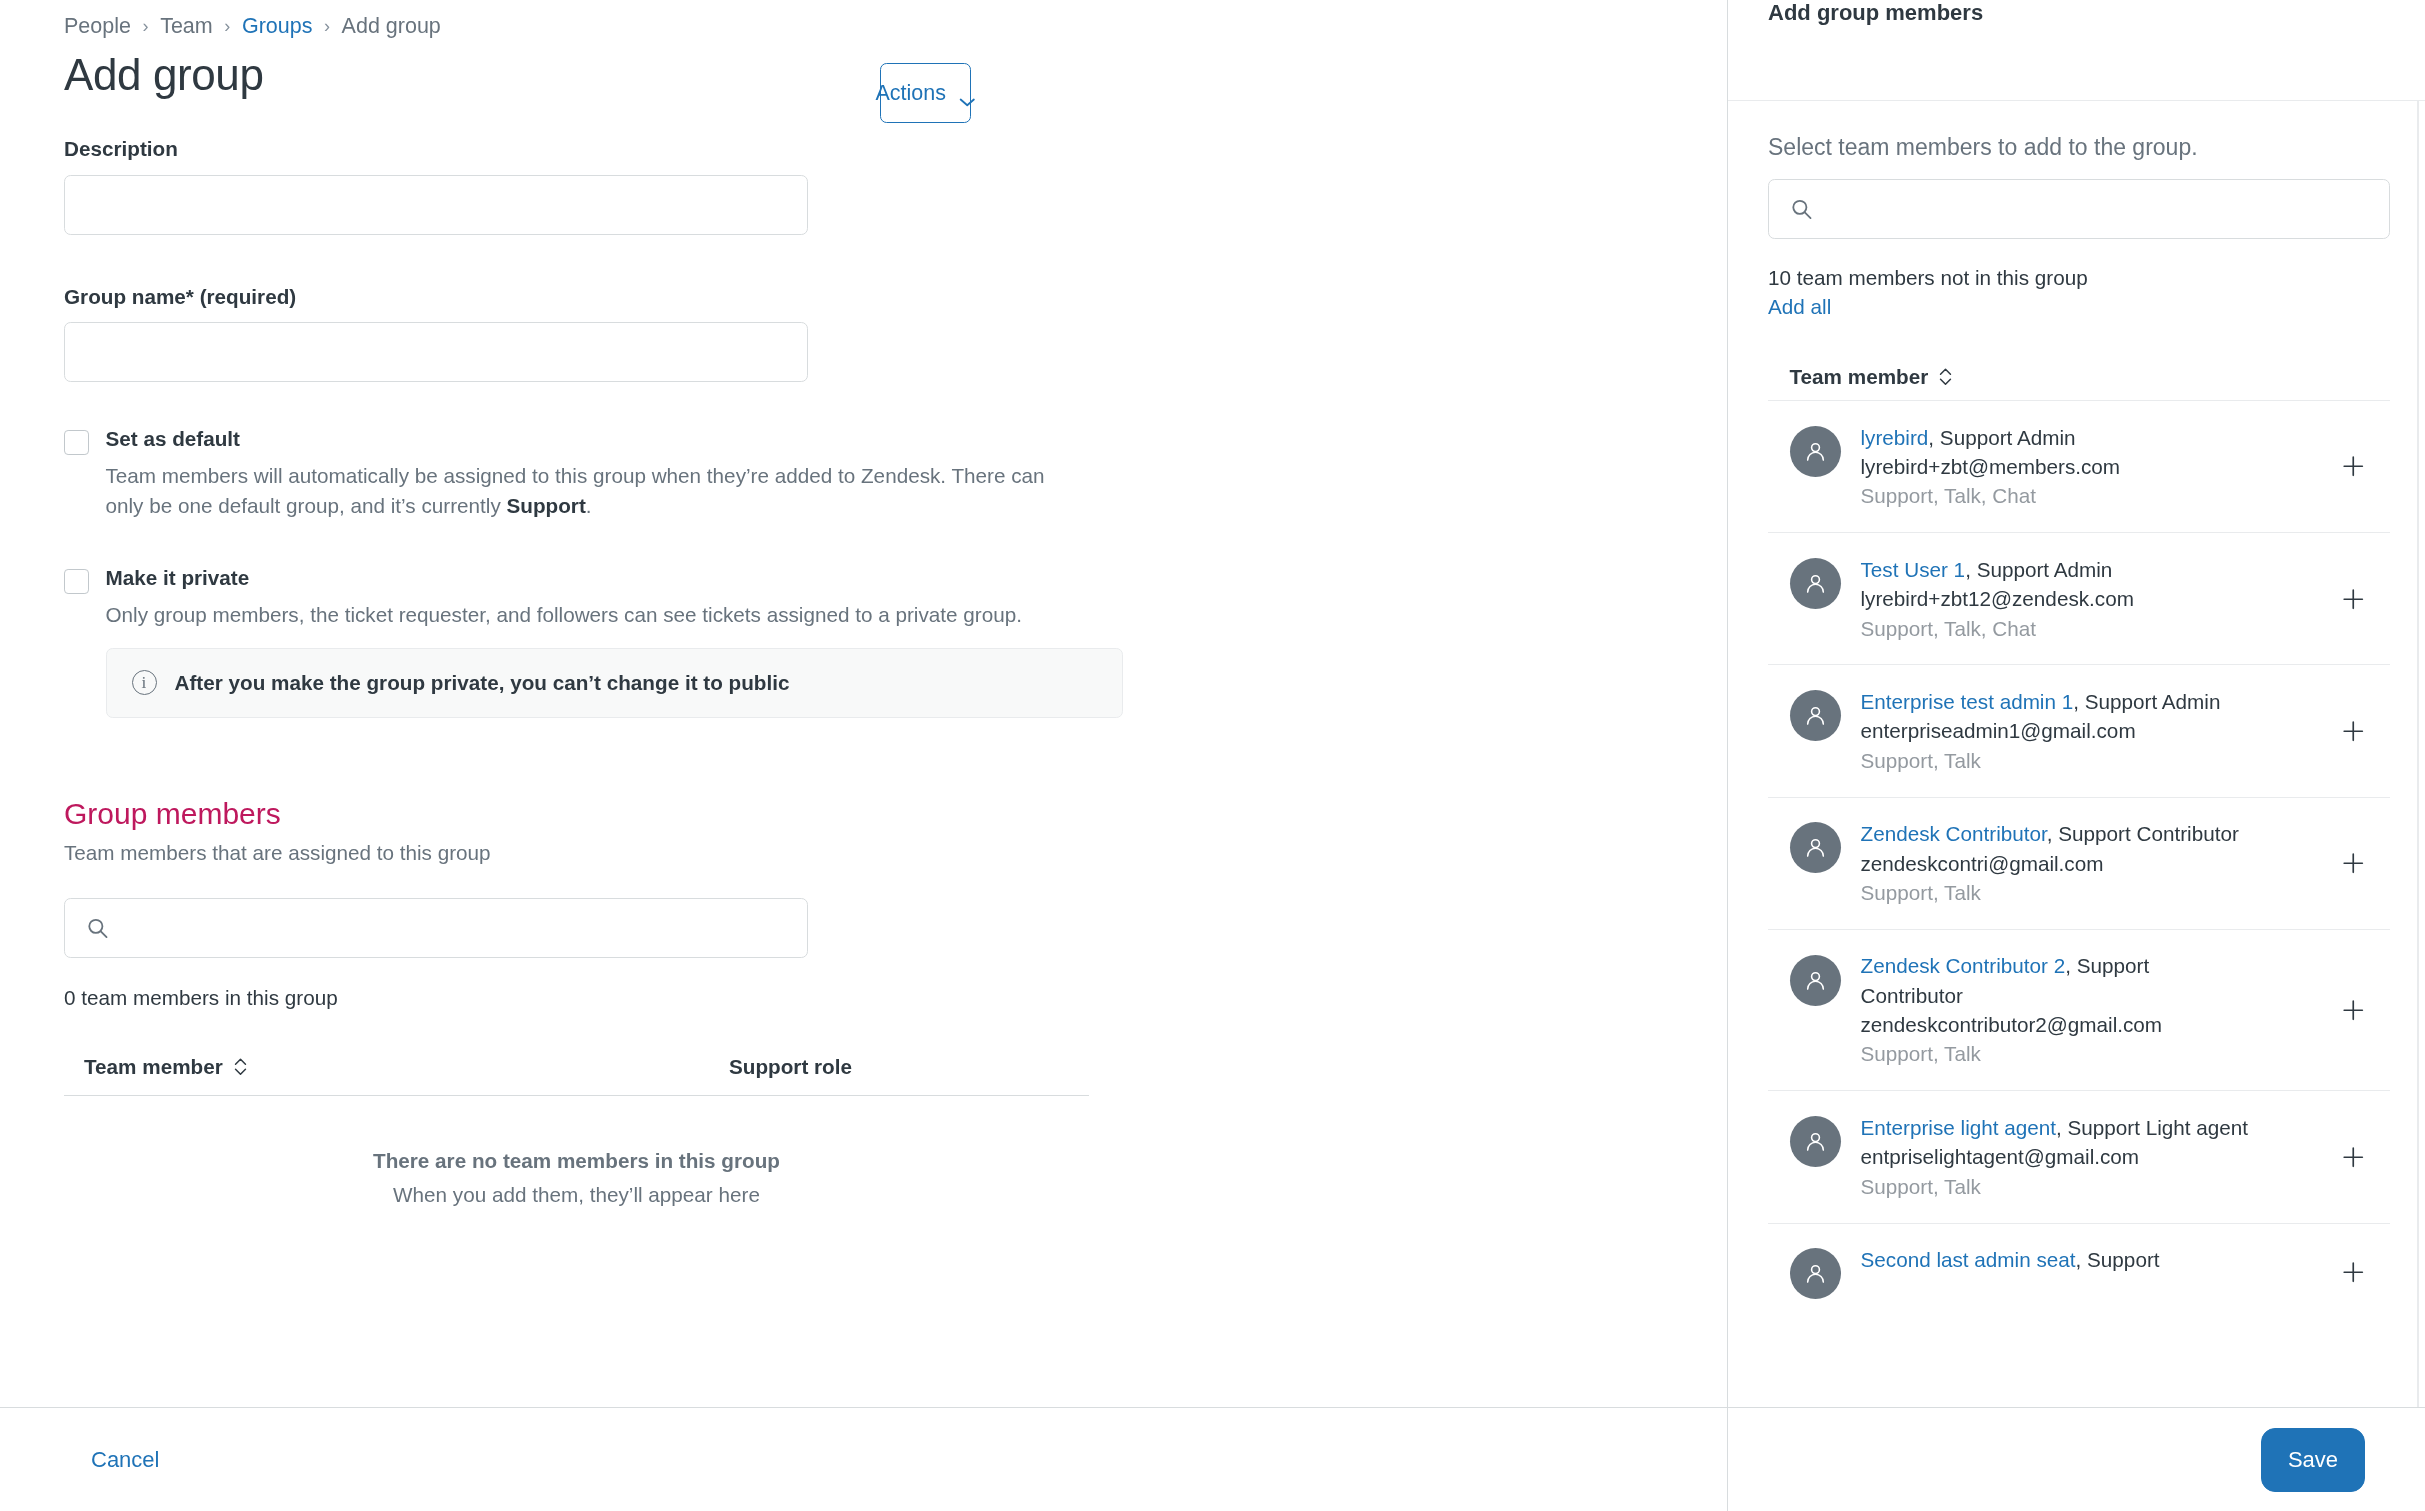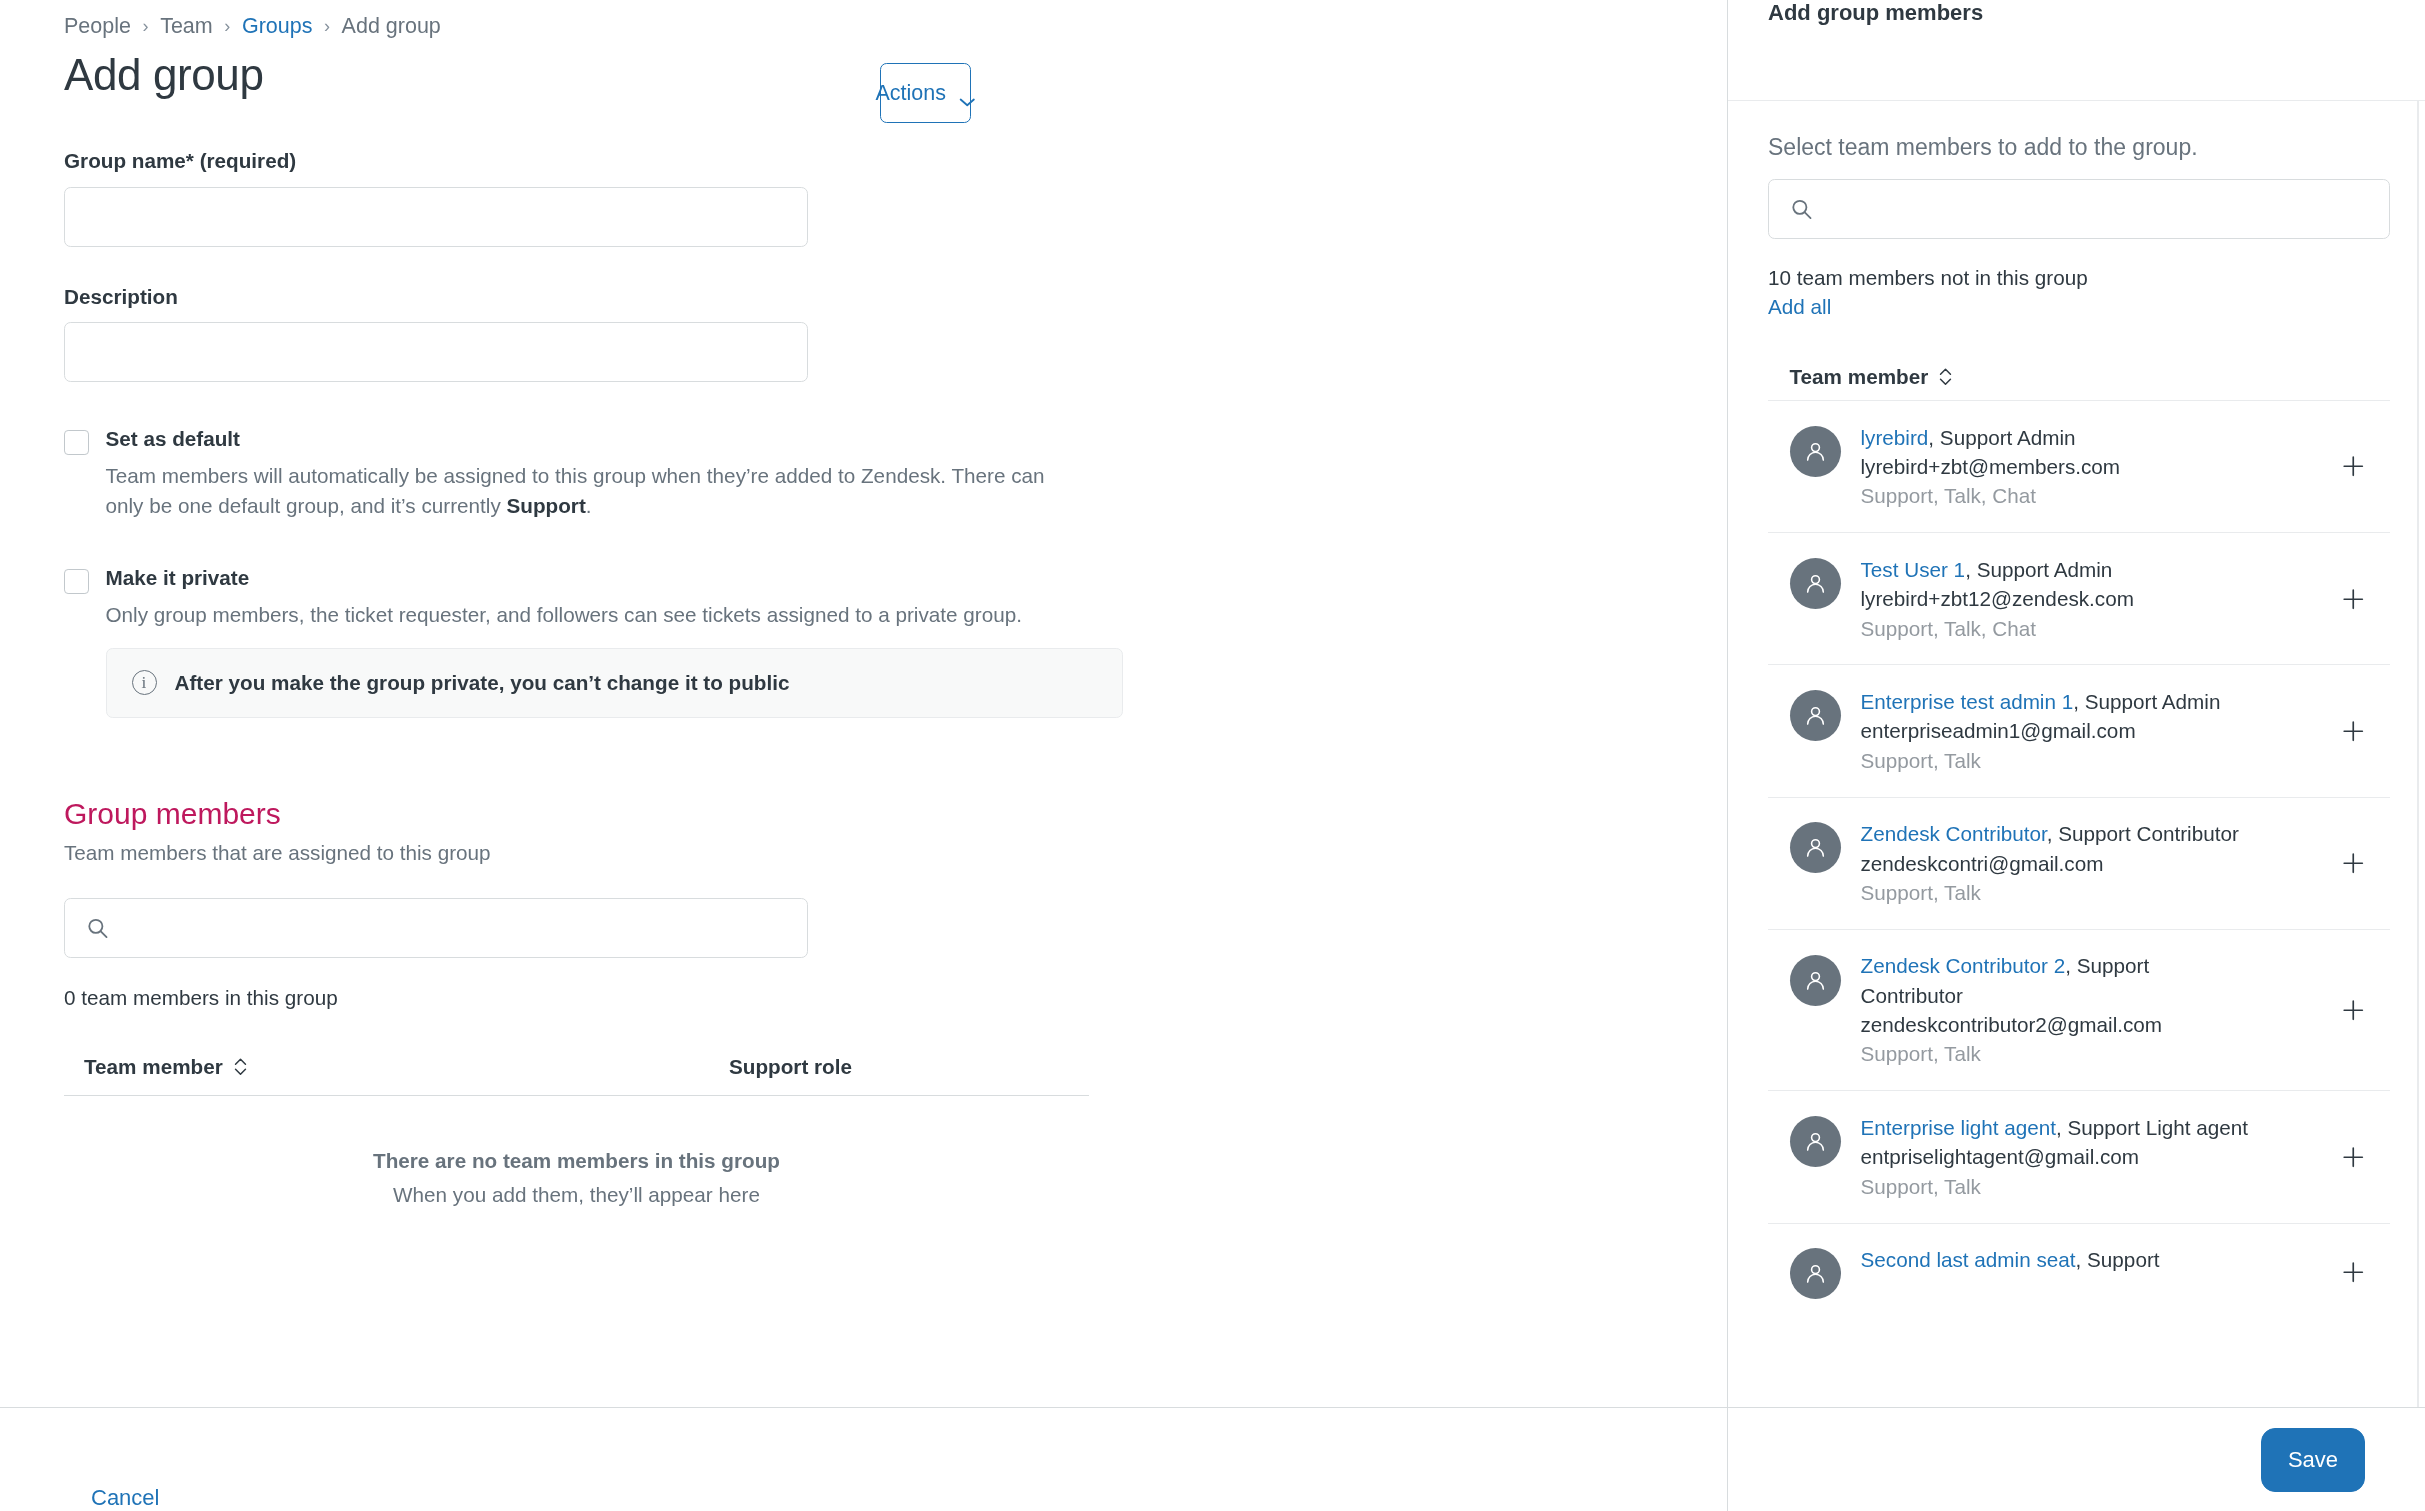--- a/index.html
+++ b/index.html
@@ -150,21 +150,21 @@
   .mt-th.col1 { width: 645px; }
   .sort-ic { width: 15px; height: 21.5px; }
   .mt-empty { padding: 53px 0 0 0; text-align: center; }
   .mt-empty-title { font-size: 20.7px; font-weight: bold; color: #68737d; }
   .mt-empty-sub { font-size: 20.7px; color: #68737d; margin-top: 10px; }
 
   
   .left-footer {
     height: 104px;
     border-top: 1.7px solid #d8dcde;
-    display: flex; align-items: flex-end;
+    display: flex; align-items: center;
     padding-left: 91px;
     flex: 0 0 auto;
   }
   .cancel-link {
     font-size: 22px; color: #1f73b7;
     background: none; border: none;
     cursor: pointer;
     font-family: "Liberation Sans", sans-serif;
   }
 
@@ -282,27 +282,27 @@
 
       <button class="actions-btn">
         <span>Actions</span>
         <span class="chev-down">
           <svg viewBox="0 0 20 12" width="16.5" height="10" fill="none" stroke="#1f73b7" stroke-width="2.2" stroke-linecap="round" stroke-linejoin="round">
               <path d="M2 3 L10 10 L18 3"></path>
             </svg>
         </span>
       </button>
 
+      <div class="field-block desc">
+        <div class="field-label">Description</div>
+        <input class="text-input" type="text" placeholder="" style="">
+      </div>
+
       <div class="field-block">
         <div class="field-label">Group name* (required)</div>
-        <input class="text-input" type="text" placeholder="" style="">
-      </div>
-
-      <div class="field-block desc">
-        <div class="field-label">Description</div>
         <input class="text-input" type="text" placeholder="" style="">
       </div>
 
       <div class="check-block">
         <div class="checkbox"></div>
         <div class="check-body">
           <div class="check-title">Set as default</div>
           <div class="check-desc"><span>Team members will automatically be assigned to this group when they’re added to Zendesk. There can only be one default group, and it’s currently </span><b>Support</b><span>.</span></div>
         </div>
       </div>

